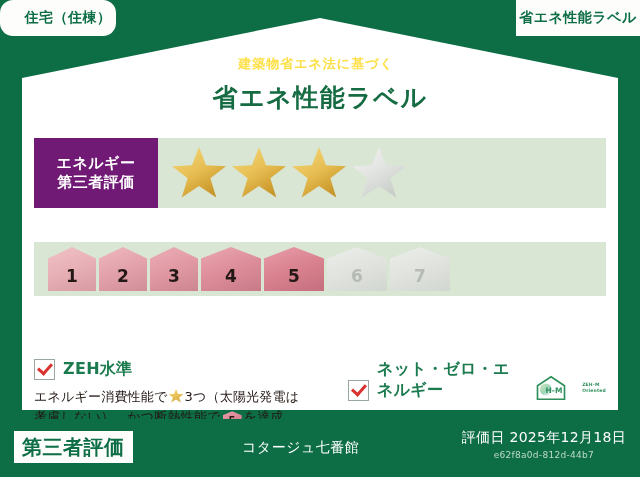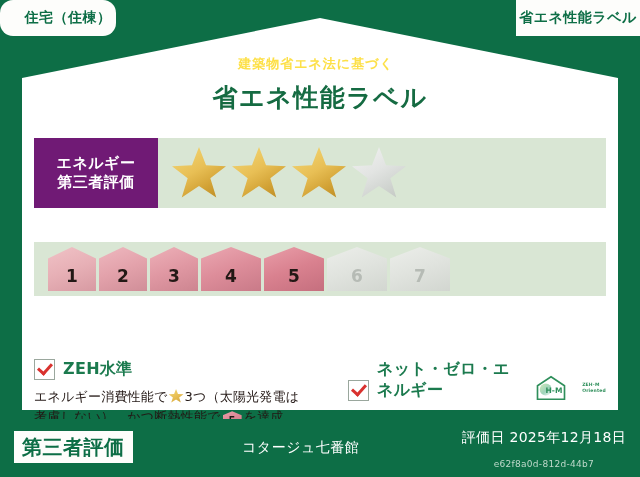--- a/index.html
+++ b/index.html
@@ -156,21 +156,21 @@
   .bels-jp{font-size:20px;font-weight:bold;color:#0d6e46;letter-spacing:.5px;}
   .bels-en{font-size:22px;font-weight:bold;color:#3f9b52;letter-spacing:.5px;}
   .bldg-name{
     position:absolute;left:210px;top:20px;
     font-size:14px;color:#ffffff;letter-spacing:.5px;margin-left:32px;
   }
   .eval{
     position:absolute;right:14px;top:10px;text-align:center;
   }
   .eval-date{font-size:14px;color:#ffffff;letter-spacing:.3px;}
-  .eval-id{font-size:9px;color:#bfd9cb;letter-spacing:.3px;margin-top:12px;}
+  .eval-id{font-size:9px;color:#bfd9cb;letter-spacing:.3px;margin-top:3px;}
 </style>
 </head>
 <body>
 
 <div class="label-card">
 
   <div class="tag tag-left">住宅（住棟）</div>
   <div class="tag tag-right">省エネ性能ラベル</div>
 
   <div class="house"></div>

